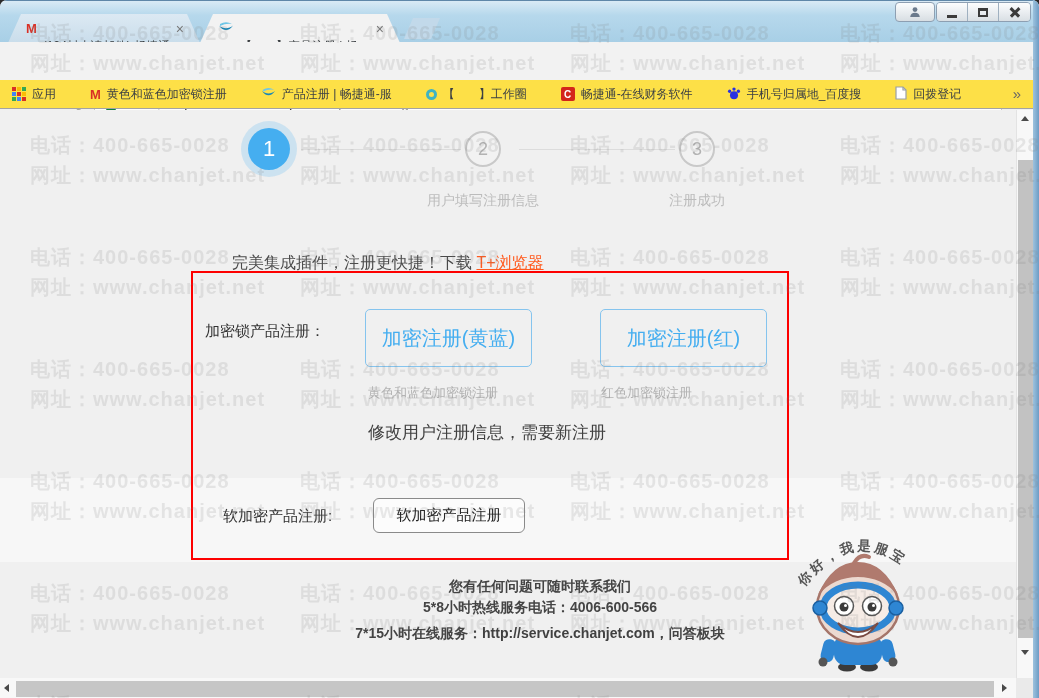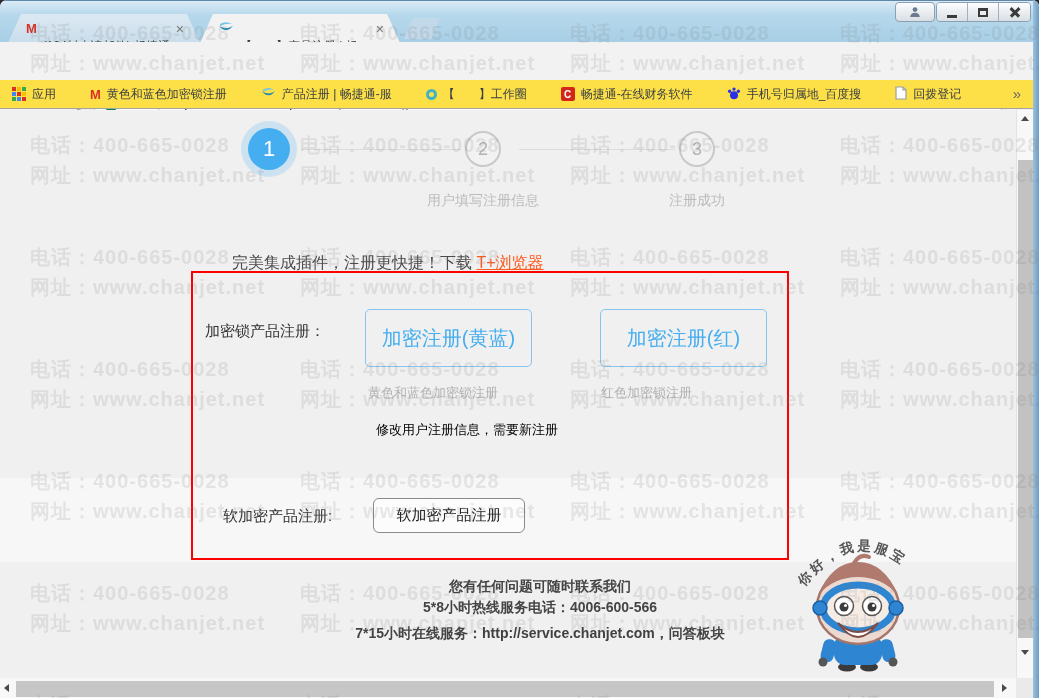--- a/index.html
+++ b/index.html
@@ -88,21 +88,21 @@
 
   #red-box { position:absolute; left:191px; top:161px; width:598px; height:289px;
     border:2px solid #fd0000; z-index:5; }
   #lock-label { position:absolute; left:205px; top:212px; font-size:15px; color:#333; z-index:6; }
   .reg-btn { position:absolute; top:199px; width:167px; height:58px; border:1px solid #85c4ee;
     border-radius:5px; background:transparent; color:#45aef0; font-size:20px; z-index:6;
     display:flex; align-items:center; justify-content:center; }
   #reg-btn-0 { left:365px; } #reg-btn-1 { left:600px;text-align:center; }
   .reg-desc { position:absolute; top:274px; font-size:13px; color:#b2b2b2; z-index:6; }
   #reg-desc-0 { left:368px; } #reg-desc-1 { left:601px; }
-  #reg-note { position:absolute; left:376px; top:311px; font-size:13px; color:#000000; z-index:6; }
+  #reg-note { position:absolute; left:368px; top:311px; font-size:17px; color:#404040; z-index:6; }
   #soft-label { position:absolute; left:223px; top:397px; font-size:15px; color:#333; z-index:6; }
   #soft-btn { position:absolute; left:373px; top:388px; width:152px; height:35px;
     border:1px solid #8a8a8a; border-radius:6px; background:#fcfcfc; color:#222; font-size:15px;
     display:flex; align-items:center; justify-content:center; z-index:6; }
 
   #footer { position:absolute; left:30px; top:466px; width:1020px; text-align:center;
     font-size:14px; color:#444; font-weight:bold; line-height:21px; }
   #footer .line3 { margin-top:5px; }
   #footer a { color:#404040; text-decoration:none; }
 

